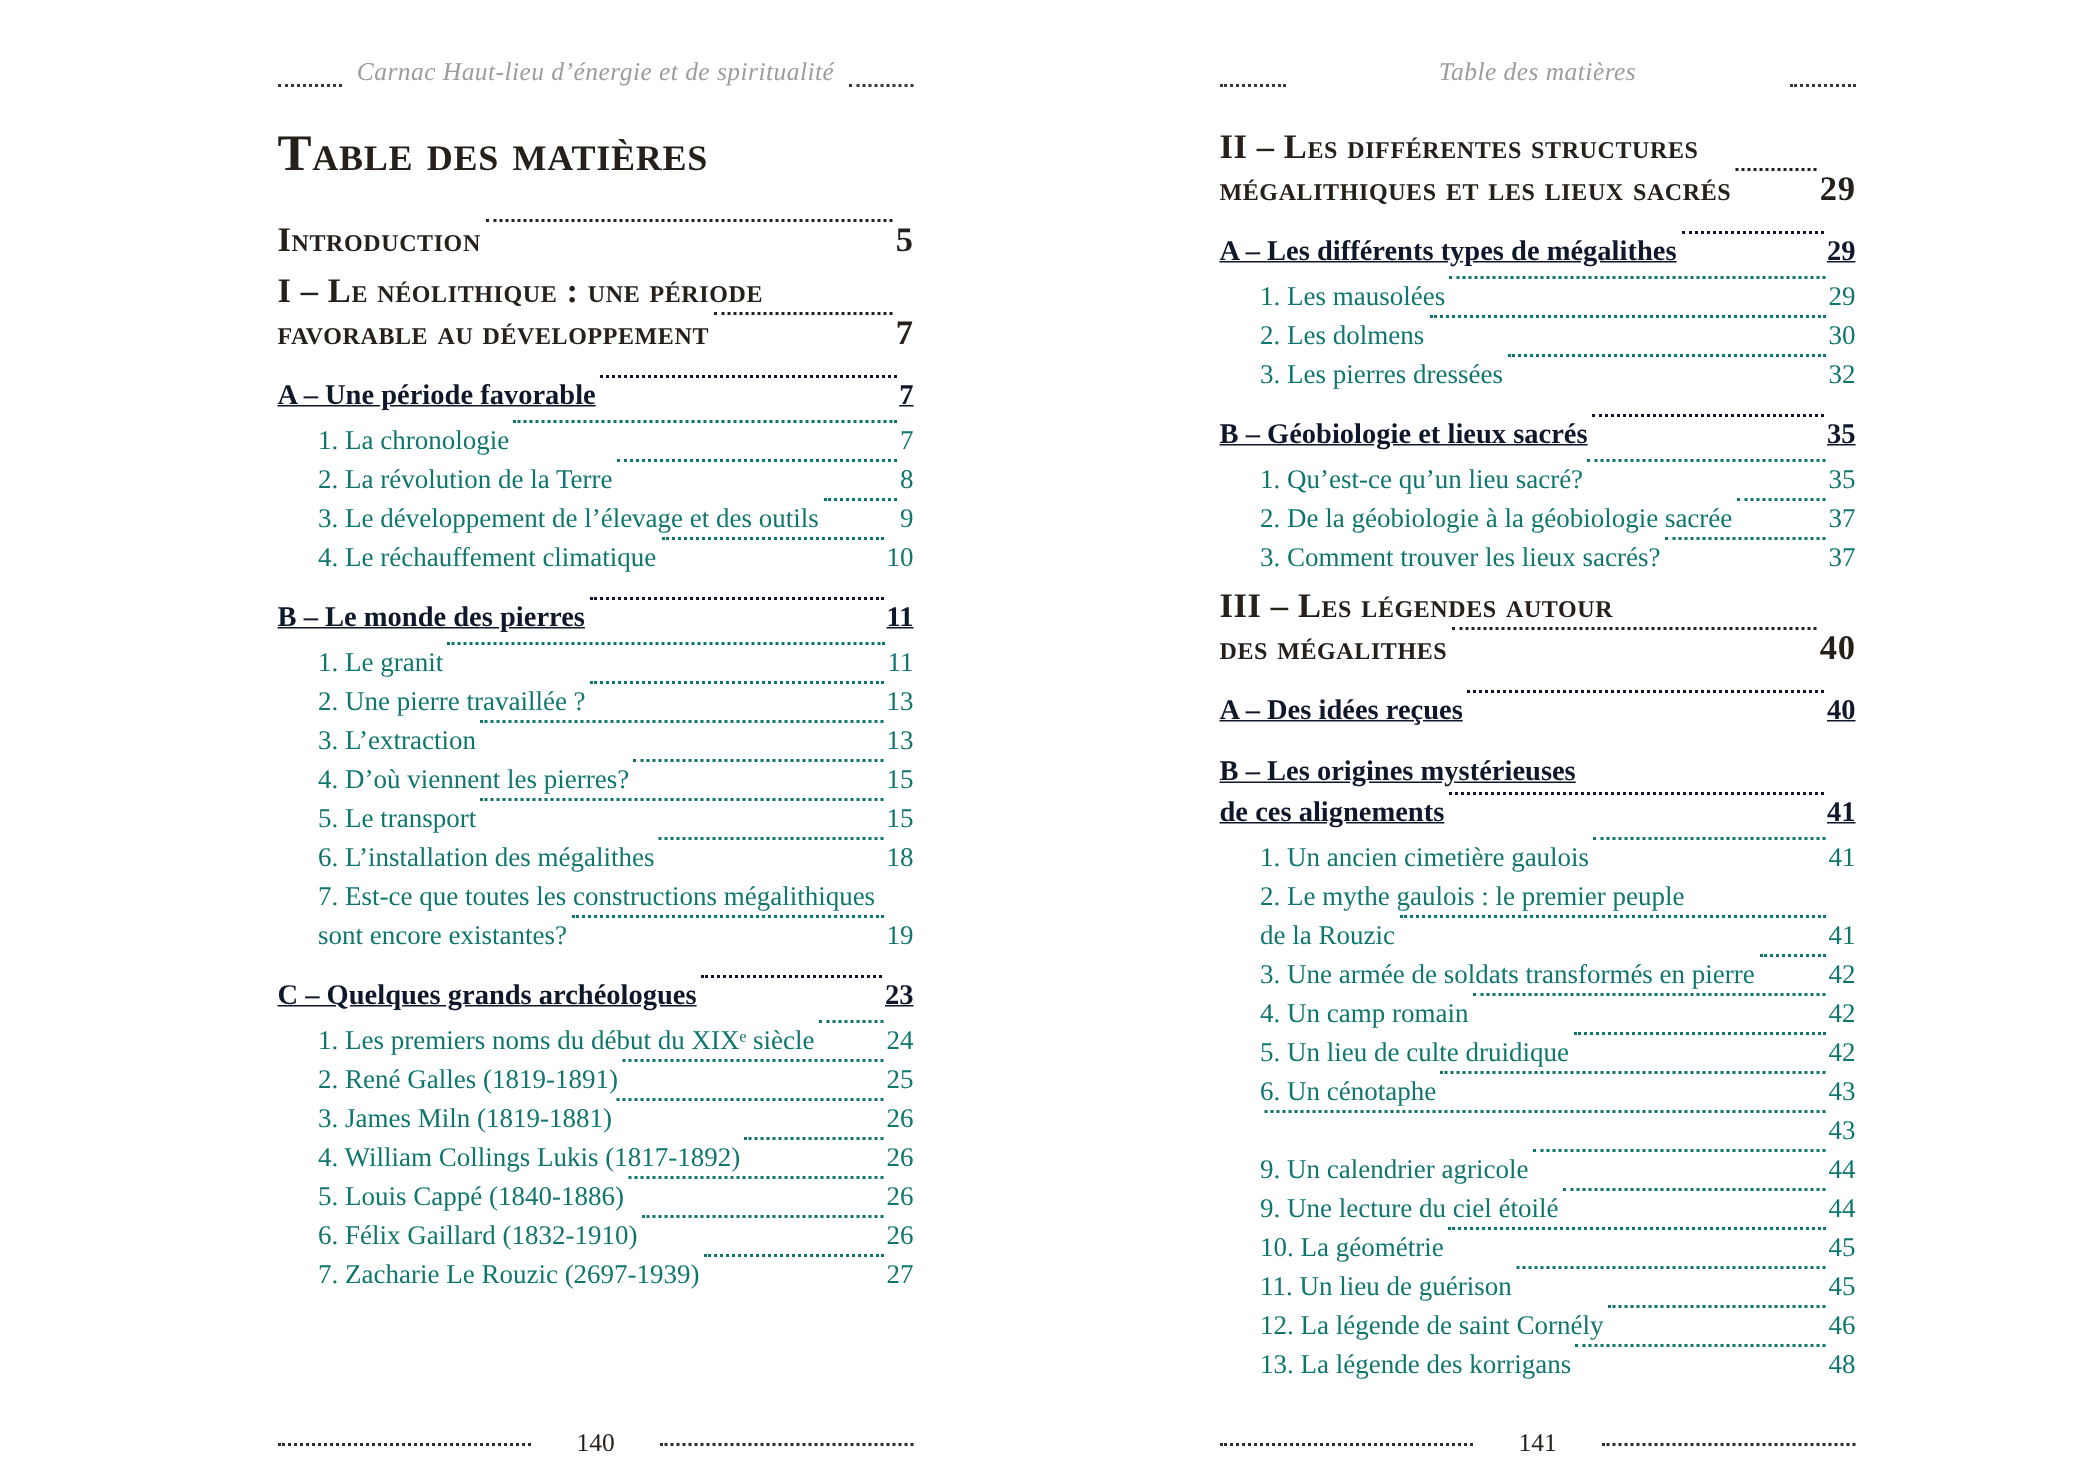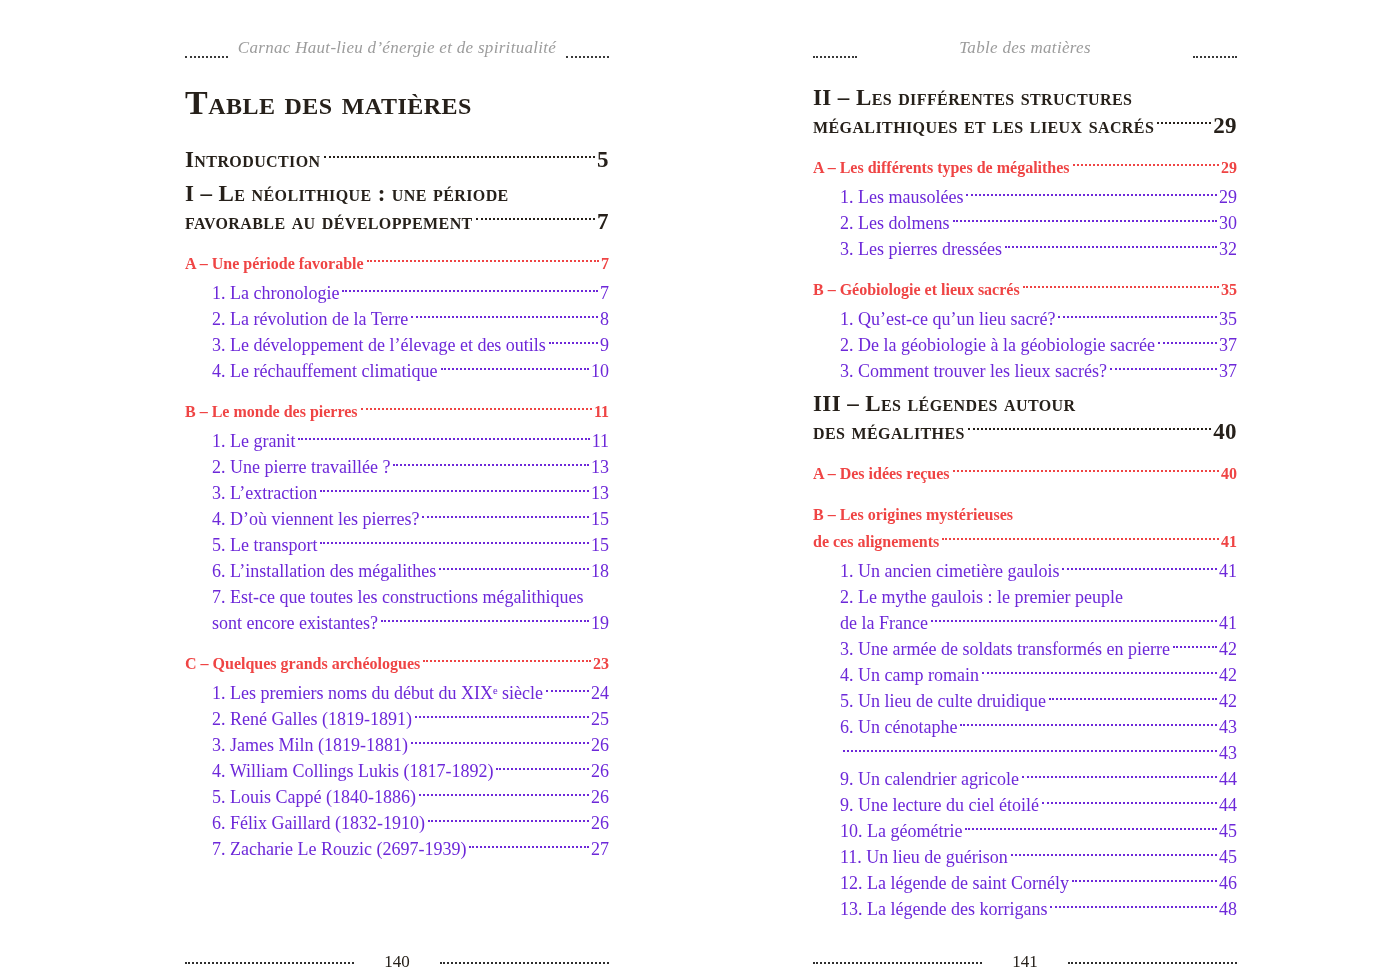--- a/index.html
+++ b/index.html
@@ -50,21 +50,21 @@
     letter-spacing: 0.5px;
     color: #26201a;
   }
 
   
   .entries { margin-top: 24px; }
   #page-right .entries { margin-top: 26px; }
 
   .entry-line {
     display: flex;
-    align-items: center;
+    align-items: flex-start;
   }
   .entry-label { white-space: nowrap; }
   .leader {
     flex: 1;
     border-bottom: 2px dotted currentColor;
     margin: 0 2px 4px 3px;
     min-width: 12px;
   }
   .entry-page { white-space: nowrap; }
 
@@ -75,31 +75,32 @@
     color: #26201a;
     letter-spacing: 0.4px;
   }
   .level-intro { }
   .level-intro .entry-line, .level-chapter .entry-line { line-height: 28px; }
   .level-chapter { margin-top: 6px; }
   .level-chapter .leader, .level-intro .leader { margin-bottom: 6px; }
 
   .level-section {
     font-weight: 700;
-    font-size: 16px;
-    color: #ef4444;
+    font-size: 19px;
+    color: #0f172a;
     margin-top: 14px;
     margin-bottom: 3px;
+    text-decoration: underline;
   }
   .level-section .entry-line { line-height: 27px; }
   .level-section .leader { margin-bottom: 5px; }
 
   .level-item {
     font-size: 18px;
-    color: #6d28d9;
+    color: #0f766e;
     padding-left: 27px;
   }
   .level-item .entry-line { line-height: 26px; }
 
   
   .page-footer {
     position: absolute;
     bottom: 8px;
     left: 0;
     right: 0;
@@ -412,21 +413,21 @@
           <span class="entry-label">1. Un ancien cimetière gaulois</span>
           <span class="leader"></span>
           <span class="entry-page">41</span>
         </div>
       </div>
       <div class="entry level-item">
         <div class="entry-line">
           <span class="entry-label">2. Le mythe gaulois : le premier peuple</span>
         </div>
         <div class="entry-line">
-          <span class="entry-label">de la France</span>
+          <span class="entry-label">de la Rouzic</span>
           <span class="leader"></span>
           <span class="entry-page">41</span>
         </div>
       </div>
       <div class="entry level-item">
         <div class="entry-line">
           <span class="entry-label">3. Une armée de soldats transformés en pierre</span>
           <span class="leader"></span>
           <span class="entry-page">42</span>
         </div>

